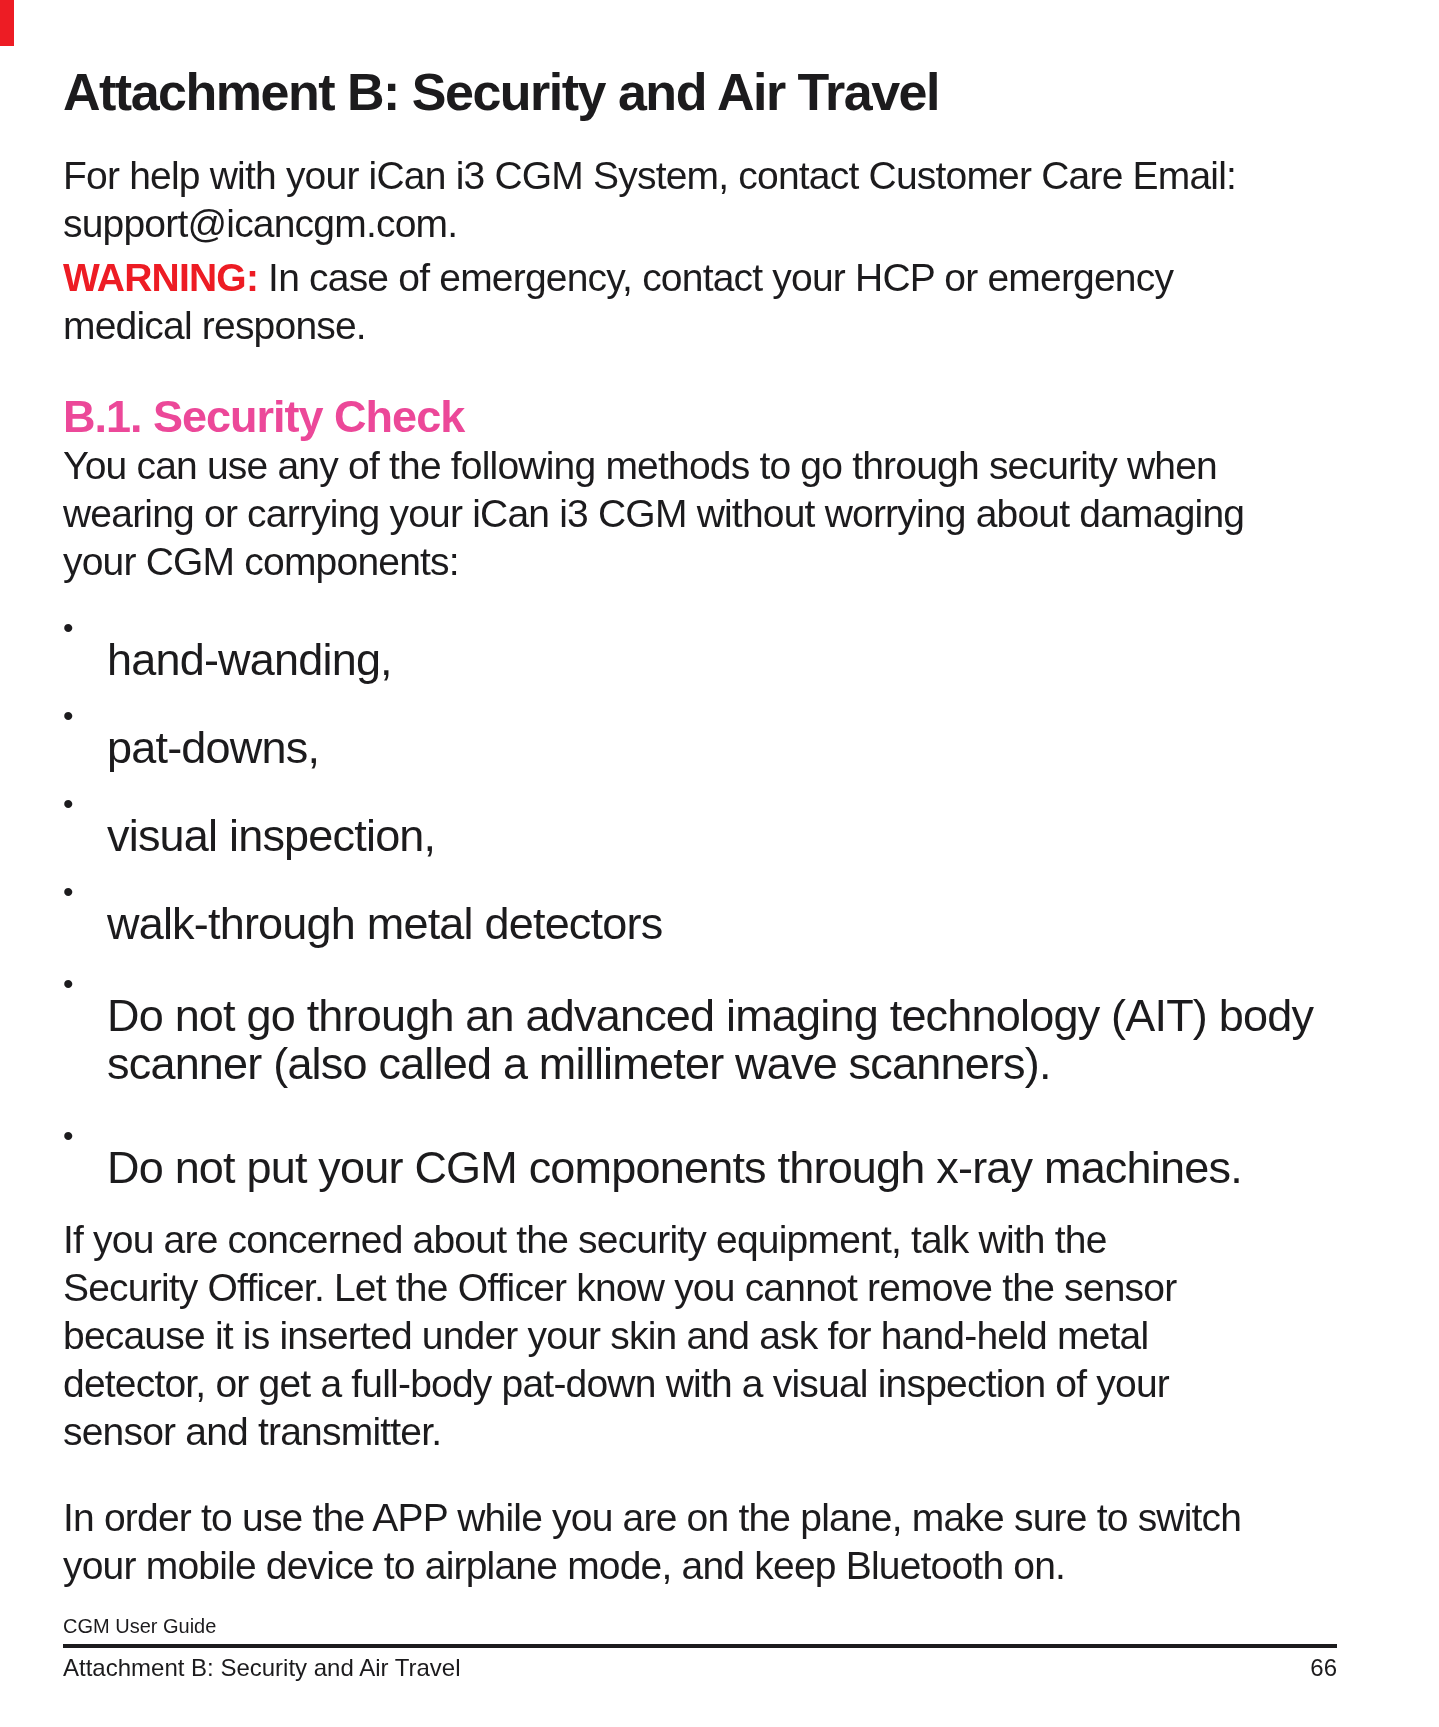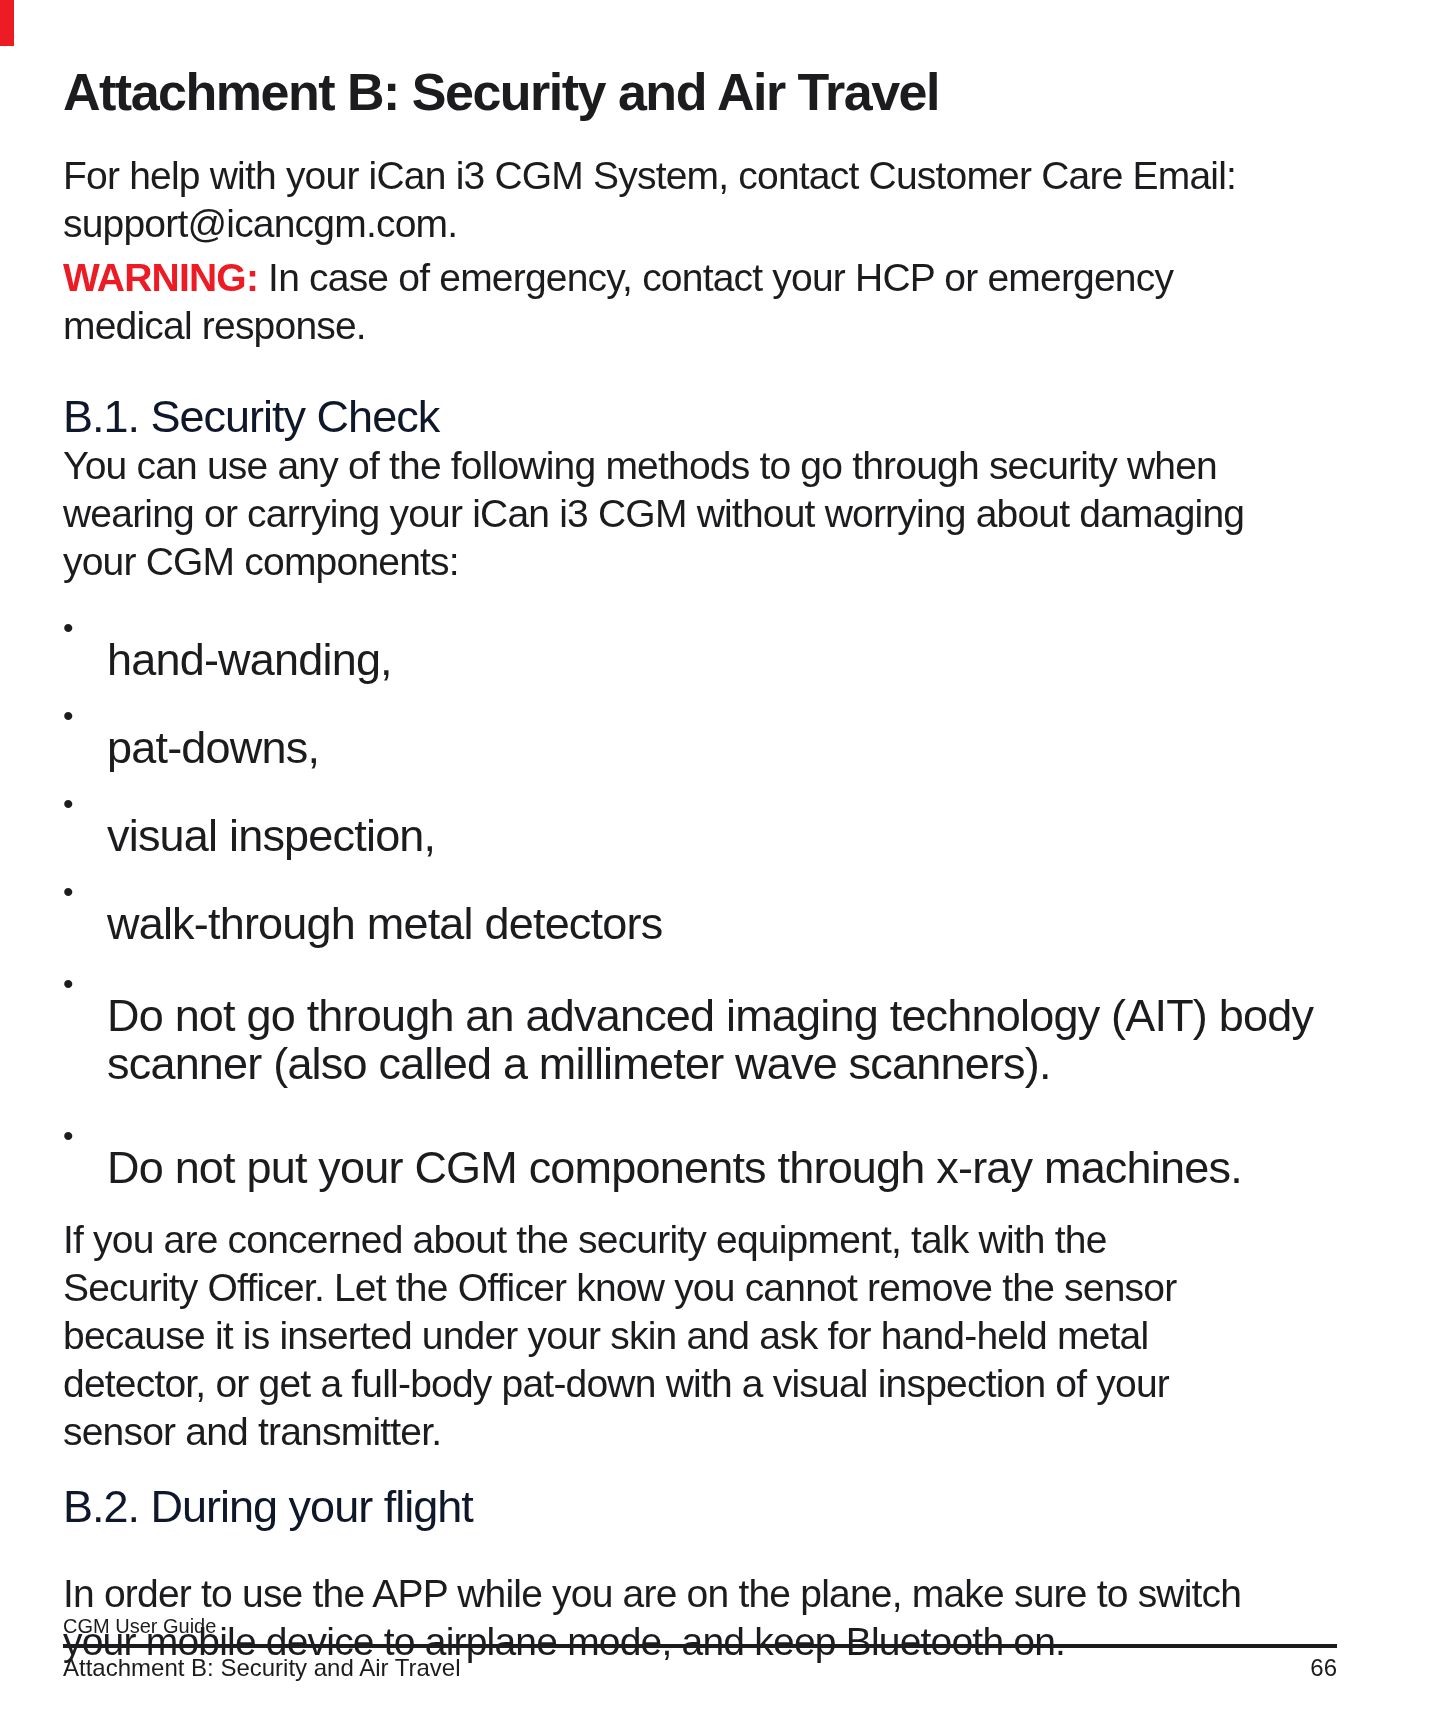--- a/index.html
+++ b/index.html
@@ -51,23 +51,23 @@
     color: #ed1c24;
     font-weight: bold;
   }
   .black-bold {
     font-weight: bold;
   }
   .section-heading {
     margin: 0;
     font-size: 45px;
     line-height: 50px;
-    font-weight: normal;
+    font-weight: bold;
     letter-spacing: -1px;
-    color: #0f172a;
+    color: #ec4899;
   }
   .heading-b1 { margin-top: 42px; }
   .heading-b2 { margin-top: 26px; }
   .b1-intro { }
   .bullet-list {
     list-style: none;
     margin: 0;
     padding: 0;
   }
   .methods-list { margin-top: 18px; }
@@ -179,21 +179,20 @@
         <span class="bullet-text">Do not put your CGM components through x-ray machines.</span>
       </li>
     </ul>
 
     <p class="body-text advice-para">If you are concerned about the security equipment, talk with the
 Security Officer. Let the Officer know you cannot remove the sensor
 because it is inserted under your skin and ask for hand-held metal
 detector, or get a full-body pat-down with a visual inspection of your
 sensor and transmitter.</p>
 
-    <h2 class="section-heading heading-b2">B.2. During your flight</h2>
 
     <p class="body-text b2-para">In order to use the APP while you are on the plane, make sure to switch
 your mobile device to airplane mode, and keep Bluetooth on.</p>
 
   </div>
 
   <div class="footer">
     <div class="footer-doc-title">CGM User Guide</div>
     <div class="footer-rule"></div>
     <div class="footer-row">

